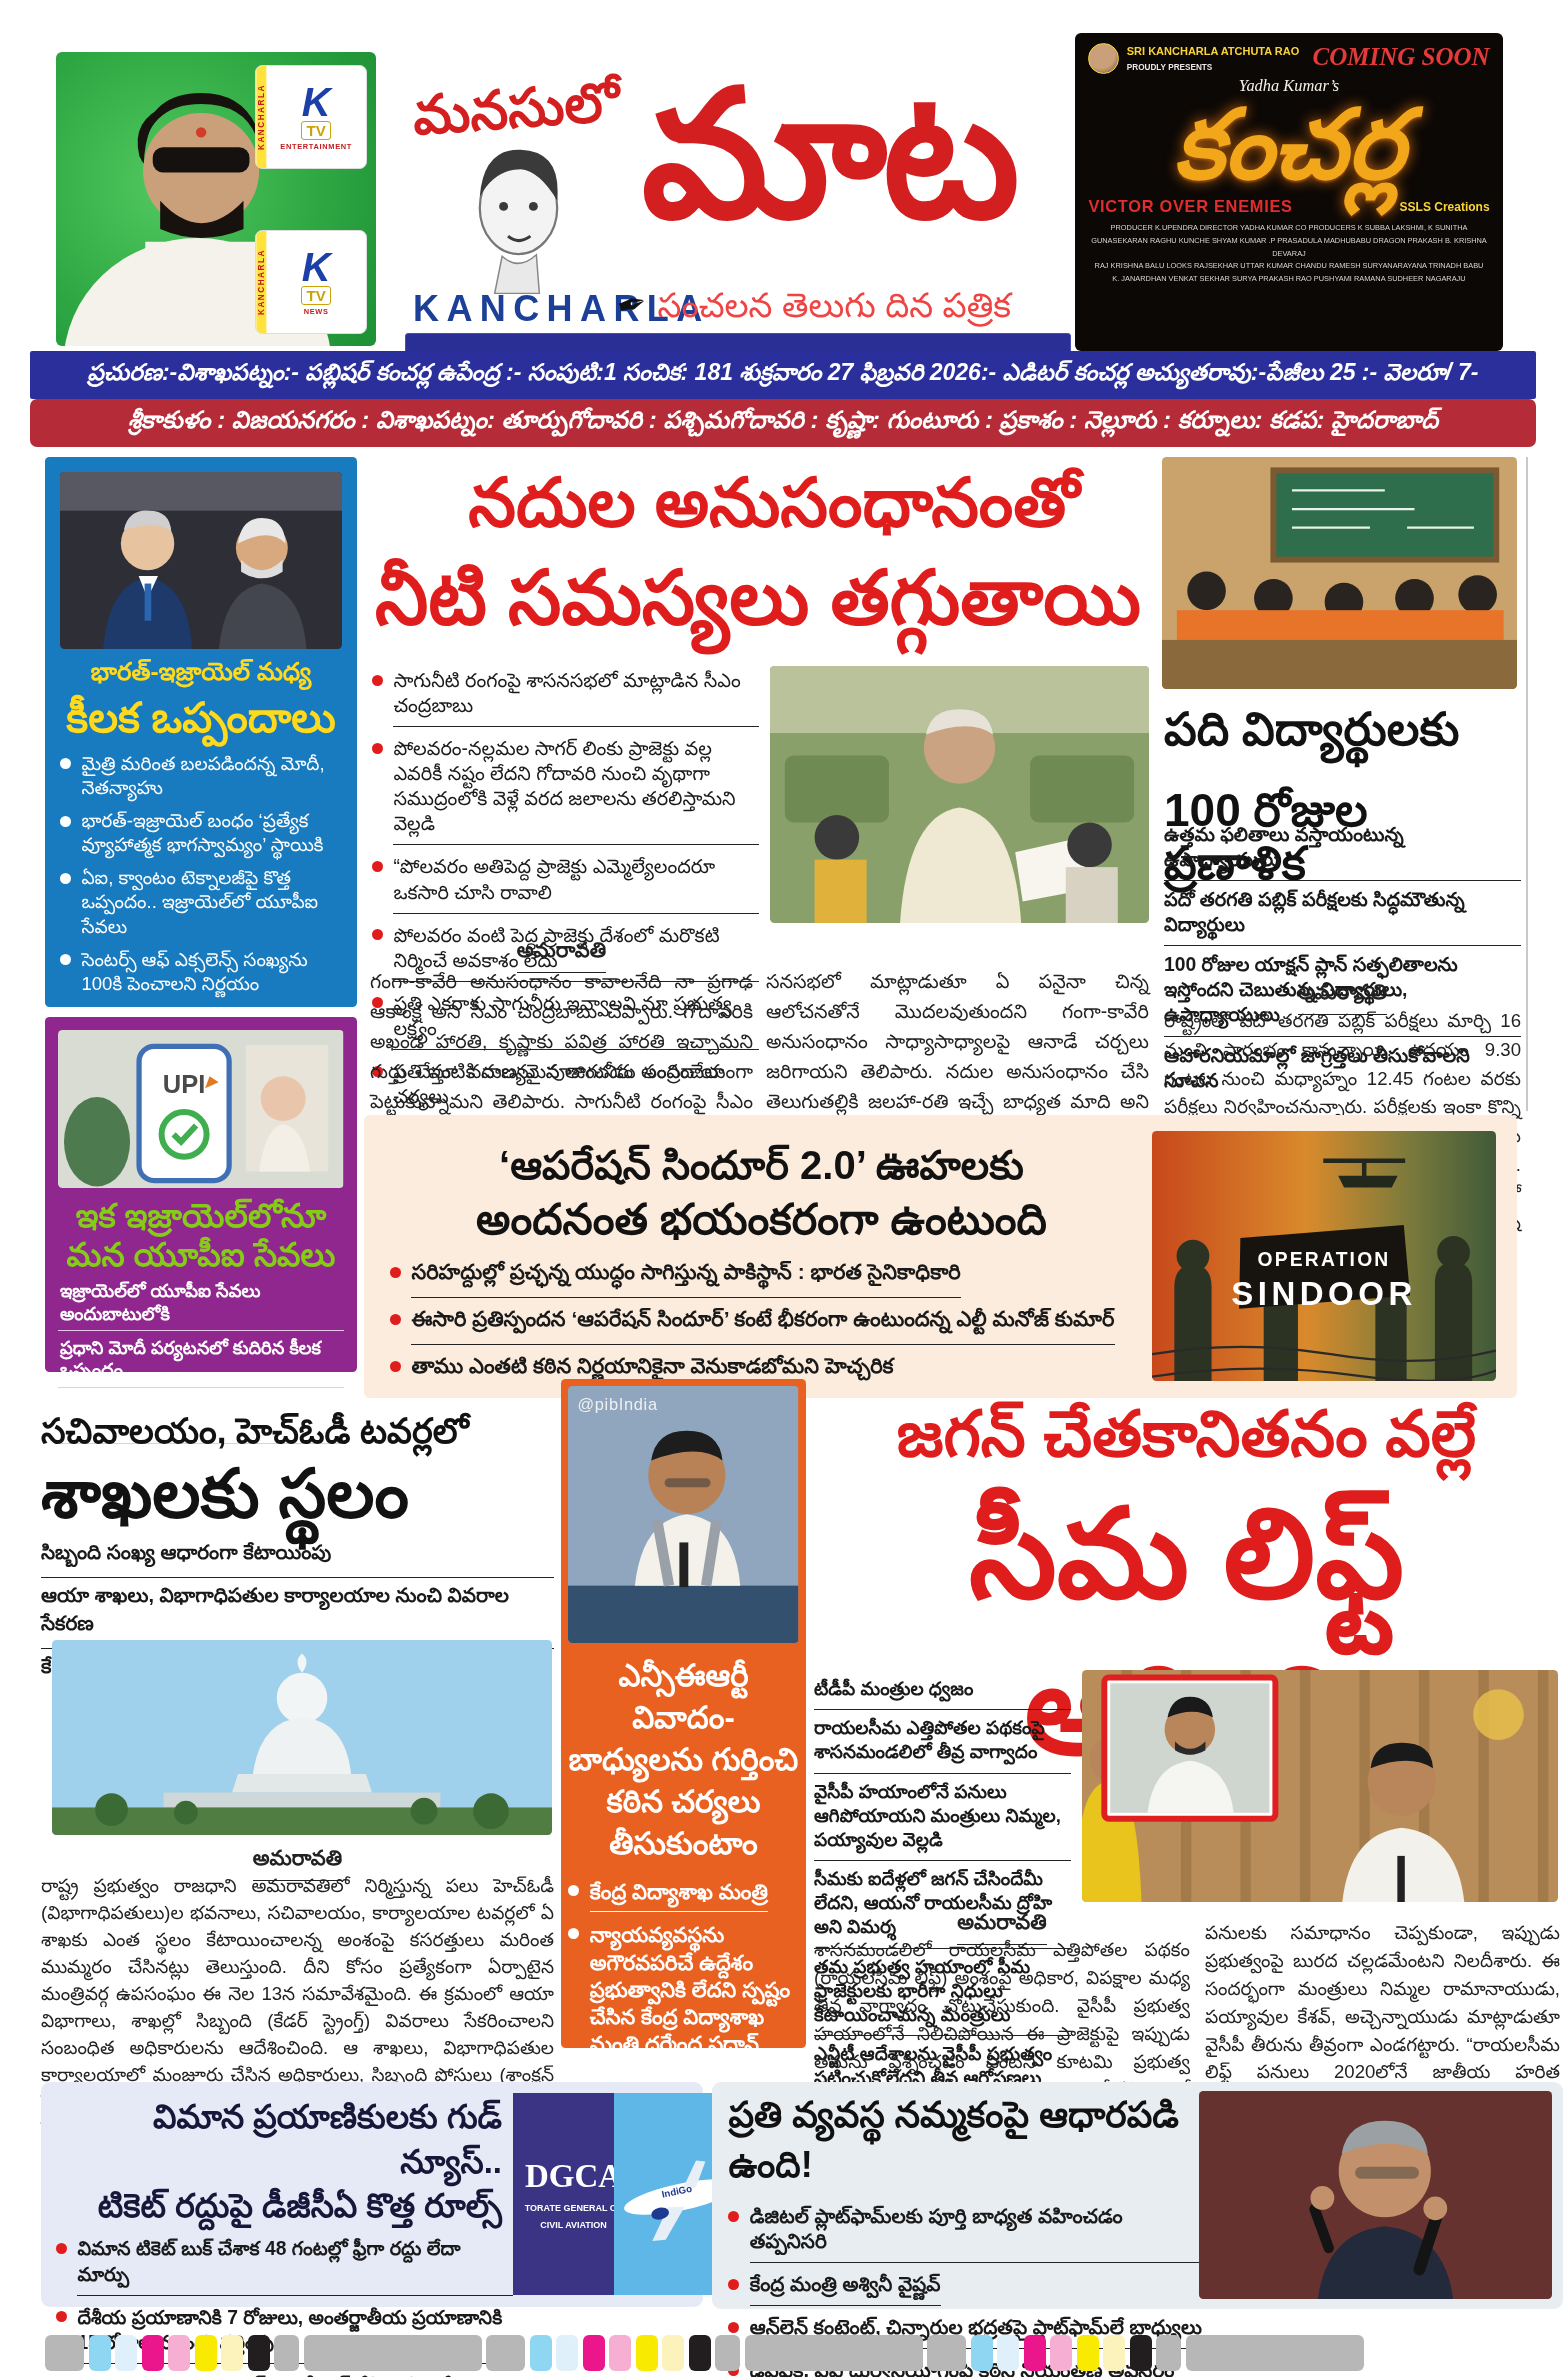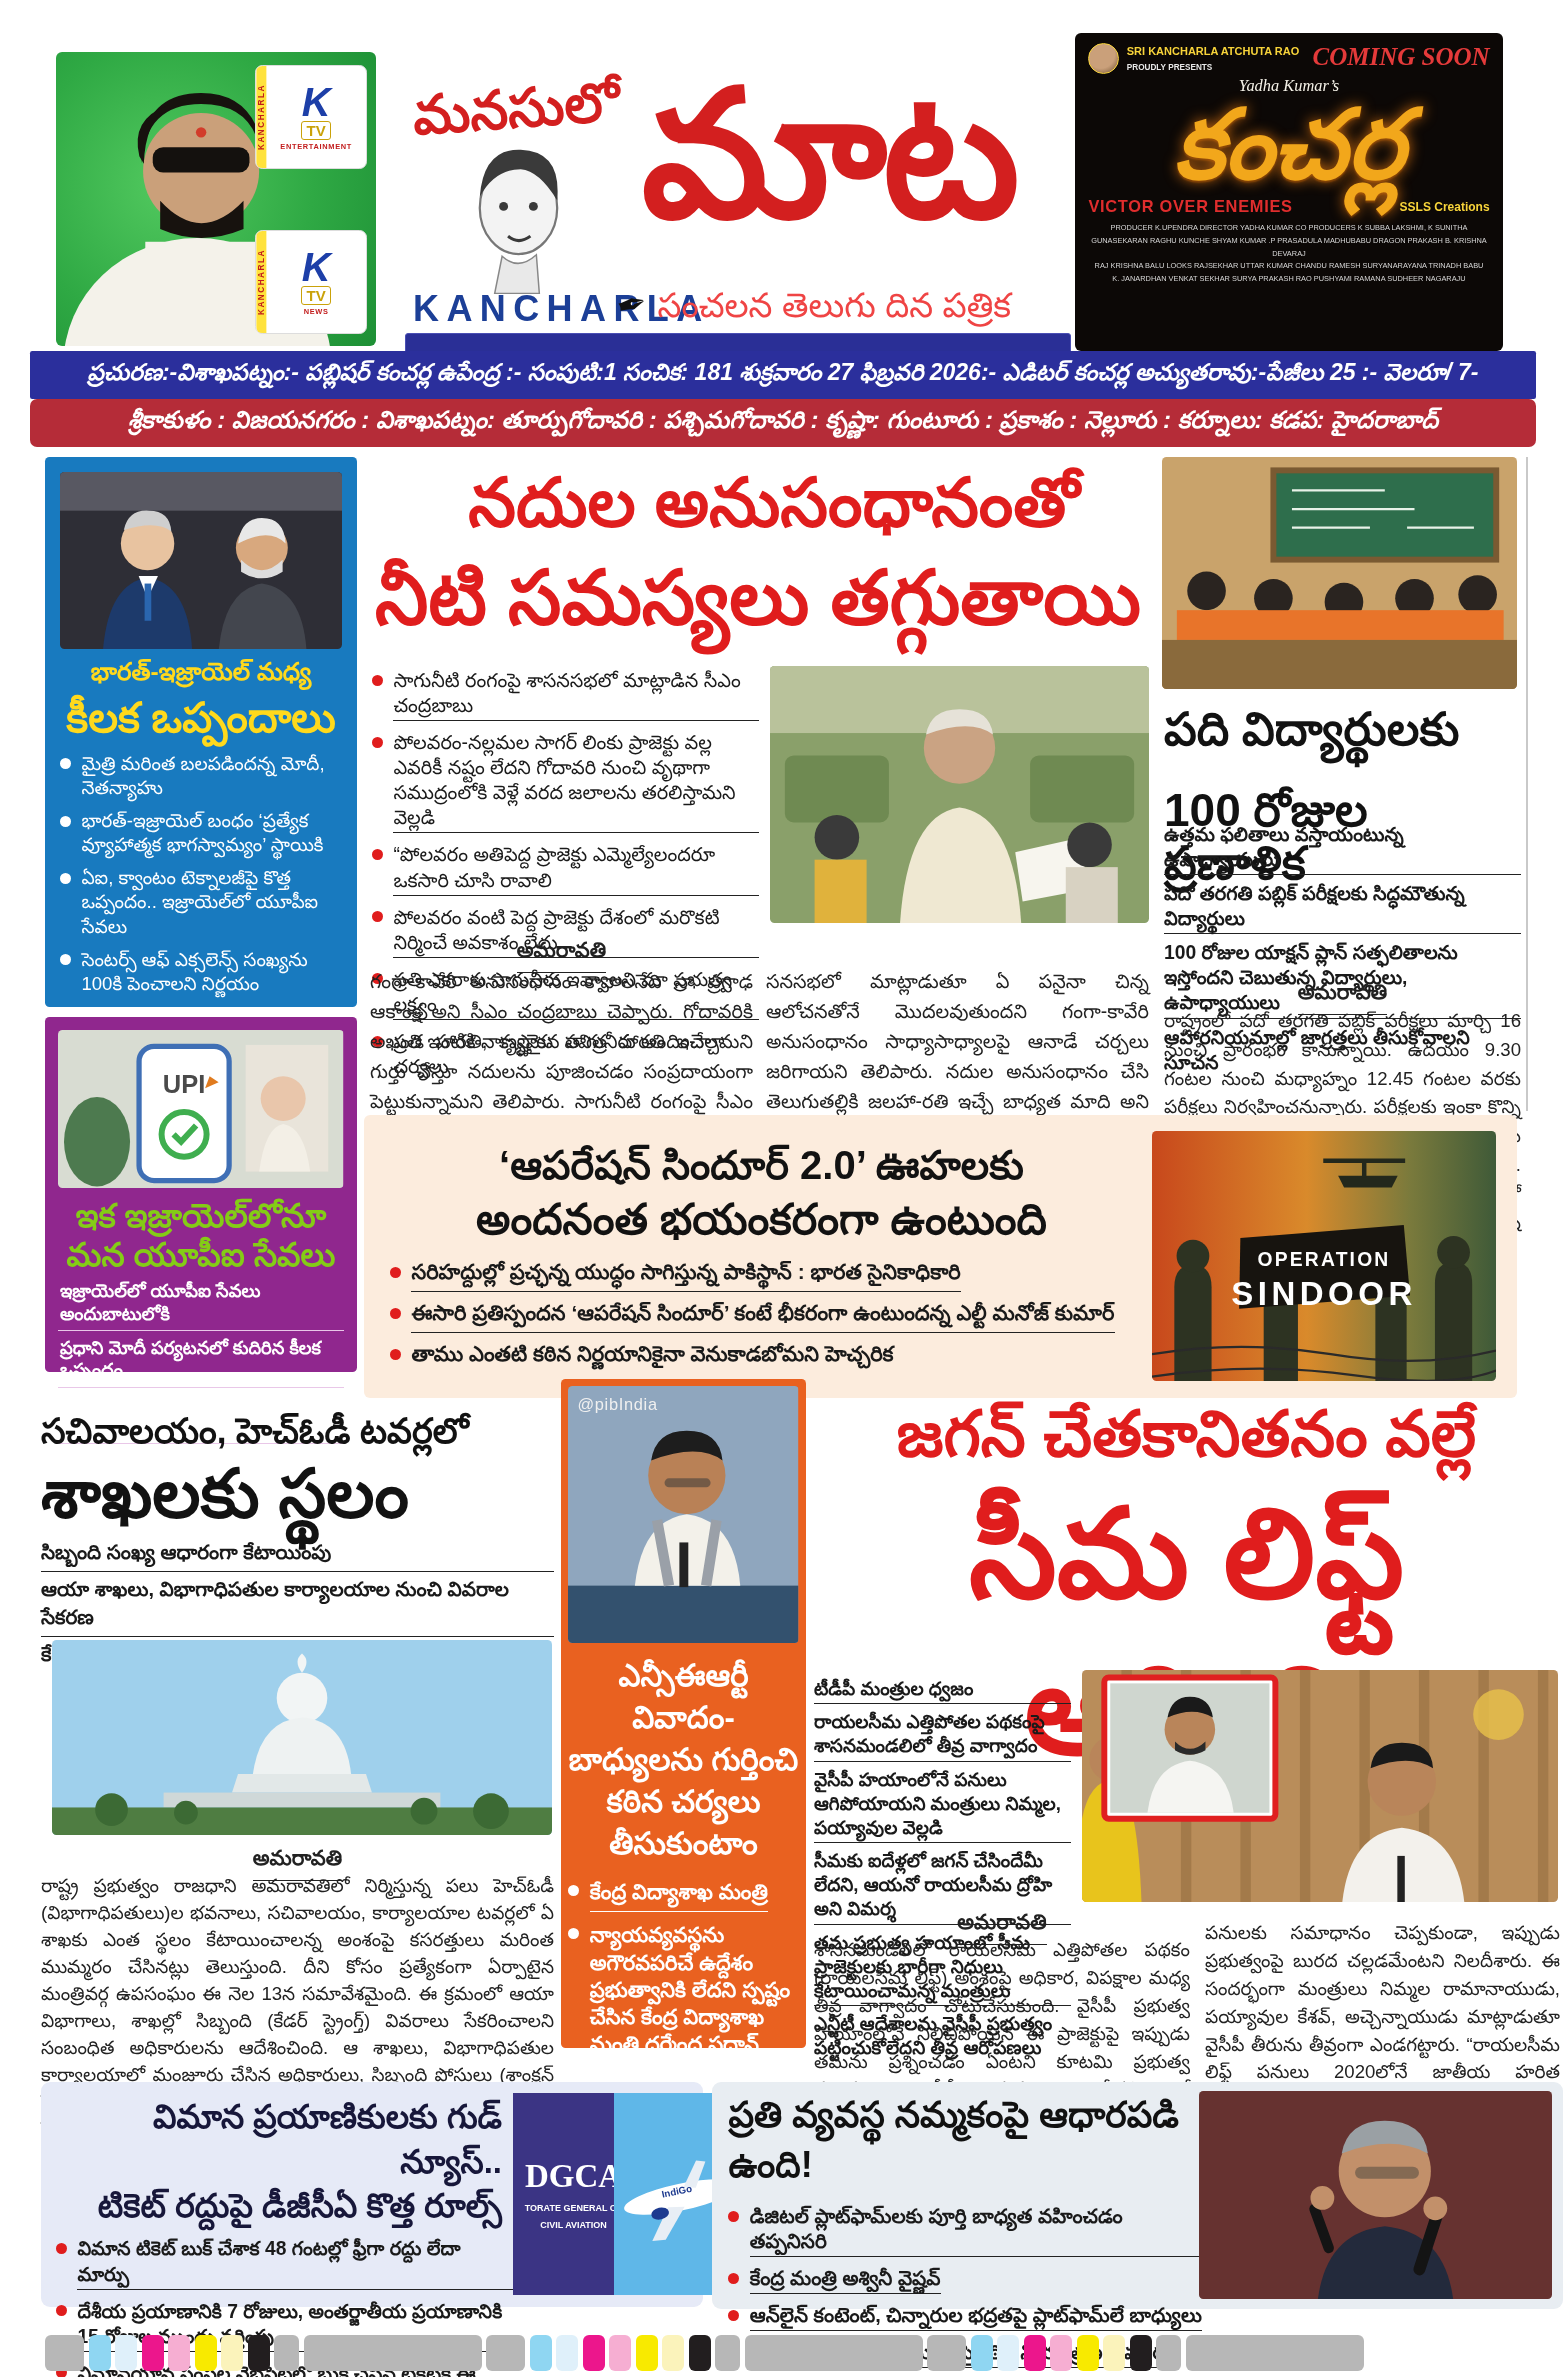--- a/index.html
+++ b/index.html
@@ -52,21 +52,21 @@
   .body-txt{font-size:19.3px;line-height:1.55;text-align:justify;color:#222}
   .dateline{font-weight:bold;font-size:21px;color:#222;text-align:center}
   .dateline span{border-bottom:1.5px solid #222;padding-bottom:11px}
   .more{font-weight:bold;color:#111}
   .more .num{color:#e01d1d;font-size:1.25em}
 
   .blt{display:flex;gap:10.4px;align-items:flex-start;margin-bottom:9px}
   .blt .dot{flex:0 0 auto;width:11px;height:11px;border-radius:50%;margin-top:6.7px}
   .dot-red{background:#e01d1d}
   .dot-white{background:#ffffff}
-  .sep{border-bottom:1.5px solid #222;padding-bottom:2px}
+  .sep{border-bottom:1.5px solid #222;padding-bottom:8px}
   .sep-w{border-bottom:1.5px solid #fff;padding-bottom:6px}
 
   
   .israel-box{background:#187abf;border-radius:4.5px;color:#fff;padding:15px}
   .israel-kicker{color:#ffd91c;font-weight:bold;font-size:24.5px;text-align:center;margin-top:9px}
   .israel-head{color:#ffd91c;font-weight:bold;font-size:42px;text-align:center;line-height:1.1;margin:3px 0 10.4px}
   .israel-blt{font-size:18.6px;line-height:1.3}
 
   .upi-box{background:#90278e;border-radius:4.5px;color:#fff;padding:13.4px}
   .upi-head{color:#84cc16;font-weight:bold;font-size:33px;text-align:center;line-height:1.2}

